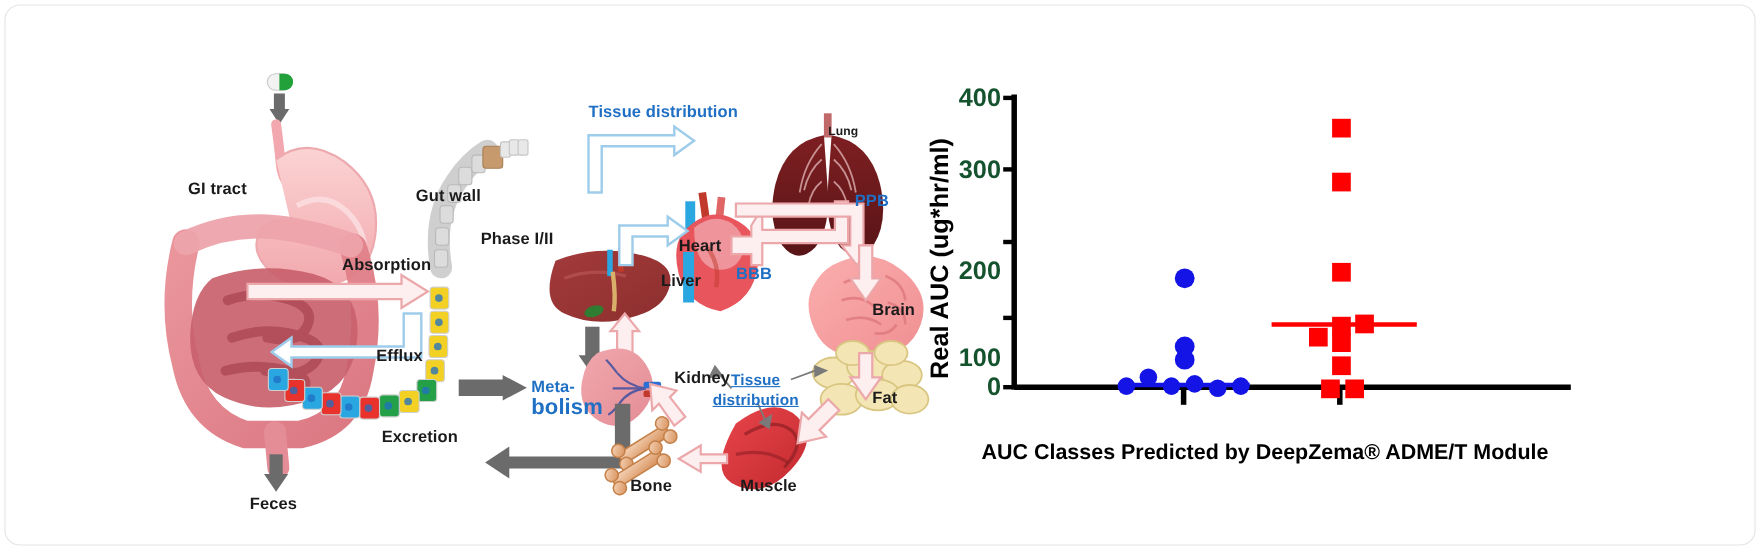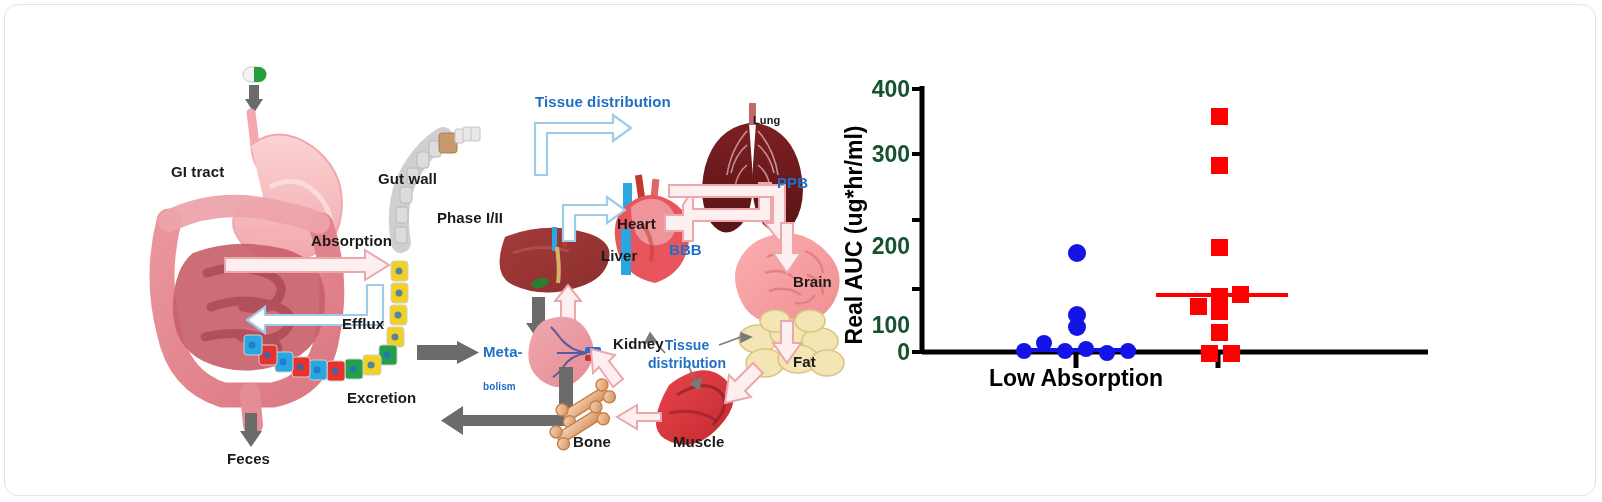--- a/index.html
+++ b/index.html
@@ -5,21 +5,21 @@
   html,body{margin:0;padding:0;background:#ffffff;}
   body{font-family:"Liberation Sans",sans-serif;}
   #page{position:relative;width:1602px;height:502px;background:#fff;overflow:hidden;}
   #card{position:absolute;left:4px;top:4px;width:1592px;height:492px;
         border:1px solid #e3e3e3;border-radius:14px;background:#fff;box-sizing:border-box;}
 
   
   #adme{position:absolute;left:60px;top:10px;width:800px;height:480px;}
   .lbl{position:absolute;font-weight:bold;color:#1a1a1a;white-space:nowrap;letter-spacing:.1px;}
   .lbl.blue{color:#1f6fc4;}
-  .lbl.c{transform:translateX(-50%);text-align:center;}
+  .lbl.c{transform:translateX(-50%);text-align:center;text-decoration:underline;}
 
   svg.art{position:absolute;left:0;top:0;width:800px;height:480px;overflow:visible;}
 
   
   #plot{position:absolute;left:855px;top:15px;width:620px;height:460px;}
   #plot svg{position:absolute;left:0;top:0;}
   .ytitle{position:absolute;left:-6px;top:215px;transform:translate(-50%,-50%) rotate(-90deg);
           transform-origin:center center;font-size:23px;font-weight:bold;color:#000;white-space:nowrap;}
   .ytick{position:absolute;transform:translate(-100%,-50%);font-size:23px;font-weight:bold;color:#14532d;
          padding-right:6px;}
@@ -303,21 +303,21 @@
         </g>
       </svg>
 
       <span class="lbl" style="left:106px;top:148px;font-size:15px;">GI tract</span>
       <span class="lbl" style="left:313px;top:132px;font-size:15px;margin-top:23px;">Gut wall</span>
       <span class="lbl" style="left:246px;top:217px;font-size:15px;">Absorption</span>
       <span class="lbl" style="left:277px;top:300px;font-size:15px;">Efflux</span>
       <span class="lbl" style="left:282px;top:374px;font-size:15px;">Excretion</span>
       <span class="lbl" style="left:162px;top:435px;font-size:15px;">Feces</span>
       <span class="lbl blue" style="left:418px;top:328px;font-size:15px;line-height:17px;">Meta-</span>
-      <span class="lbl blue" style="left:418px;top:363px;font-size:10px;line-height:17px;">bolism</span>
+      <span class="lbl blue" style="left:418px;top:347px;font-size:20px;line-height:17px;">bolism</span>
       <span class="lbl" style="left:372px;top:194px;font-size:15px;">Phase I/II</span>
       <span class="lbl" style="left:512px;top:232px;font-size:15px;margin-left:24px;">Liver</span>
       <span class="lbl" style="left:548px;top:320px;font-size:15px;">Kidney</span>
       <span class="lbl" style="left:552px;top:200px;font-size:15px;">Heart</span>
       <span class="lbl" style="left:688px;top:99px;font-size:11px;">Lung</span>
       <span class="lbl" style="left:728px;top:258px;font-size:15px;">Brain</span>
       <span class="lbl" style="left:728px;top:338px;font-size:15px;">Fat</span>
       <span class="lbl" style="left:608px;top:418px;font-size:15px;">Muscle</span>
       <span class="lbl" style="left:508px;top:418px;font-size:15px;">Bone</span>
       <span class="lbl blue" style="left:712px;top:159px;font-size:15px;">PPB</span>
@@ -380,17 +380,17 @@
             <rect x="351" y="283" width="17" height="17"></rect>
             <rect x="330" y="278" width="17" height="17"></rect>
             <rect x="372" y="266" width="17" height="17"></rect>
             <rect x="351" y="304" width="17" height="17"></rect>
             <rect x="341" y="325" width="17" height="17"></rect>
             <rect x="363" y="325" width="17" height="17"></rect>
           </g>
         </g>
       </svg>
 
-      <div class="xgrp" style="left:216px;top:345px;">Low Absorption</div>
+      <div class="xtitle" style="left:290px;top:380px;">AUC Classes Predicted by DeepZema® ADME/T Module</div>
     </div>
 
   </div>
 </div>
 
 </body></html>

